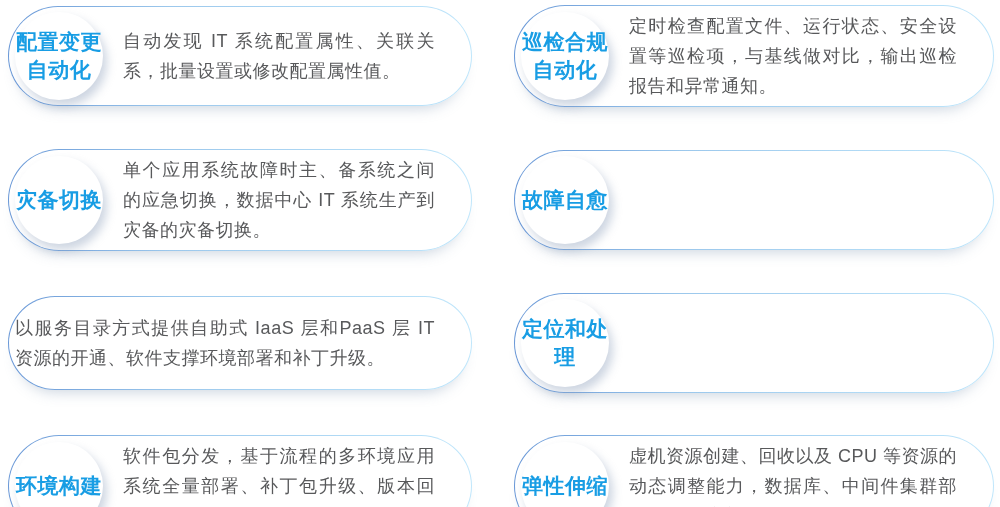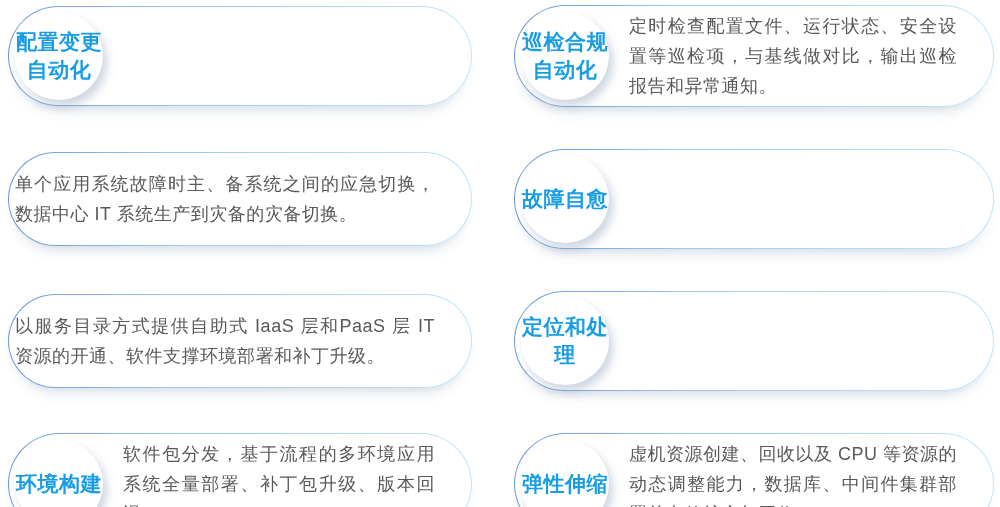--- a/index.html
+++ b/index.html
@@ -66,35 +66,39 @@
 <body>
 
 <div class="grid">
 
   <div class="card">
     <div class="card-inner">
       <div class="badge">
         <span class="label">配置变更
 自动化</span>
       </div>
+      <div class="desc">自动发现 IT 系统配置属性、关联关系，批量设置或修改配置属性值。</div>
     </div>
   </div>
 
   <div class="card">
     <div class="card-inner">
       <div class="badge">
         <span class="label">巡检合规
 自动化</span>
       </div>
       <div class="desc">定时检查配置文件、运行状态、安全设置等巡检项，与基线做对比，输出巡检报告和异常通知。</div>
     </div>
   </div>
 
   <div class="card">
     <div class="card-inner">
+      <div class="badge">
+        <span class="label">灾备切换</span>
+      </div>
       <div class="desc">单个应用系统故障时主、备系统之间的应急切换，数据中心 IT 系统生产到灾备的灾备切换。</div>
     </div>
   </div>
 
   <div class="card">
     <div class="card-inner">
       <div class="badge">
         <span class="label">故障自愈</span>
       </div>
     </div>

